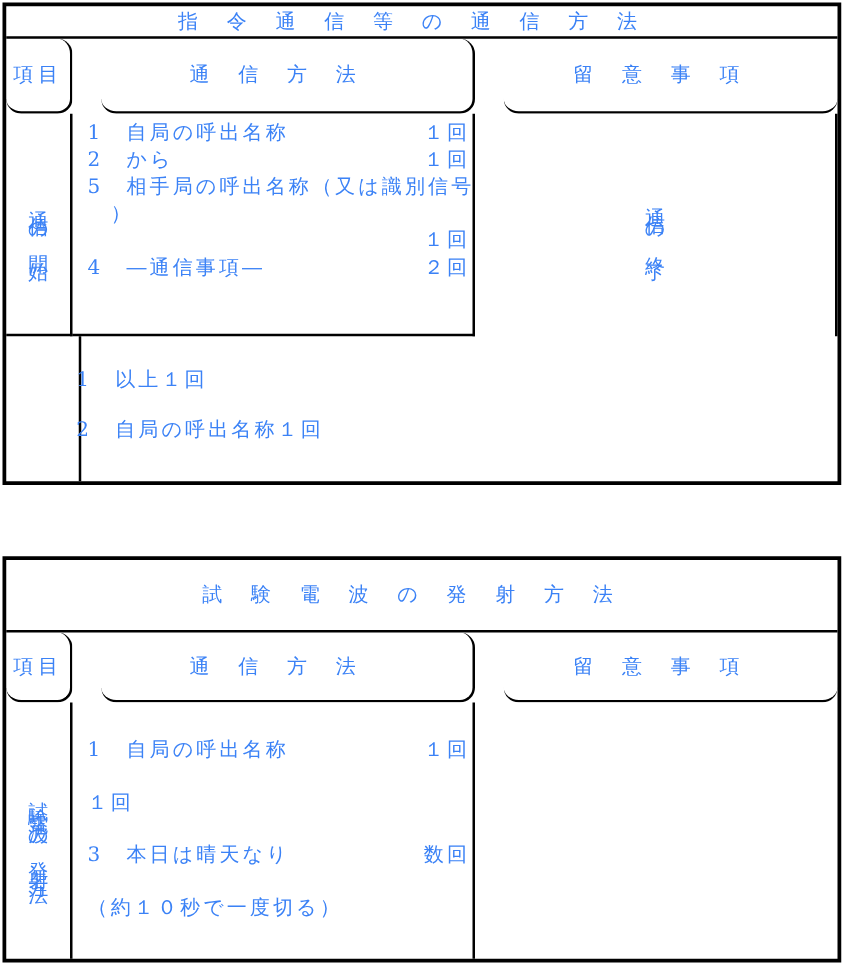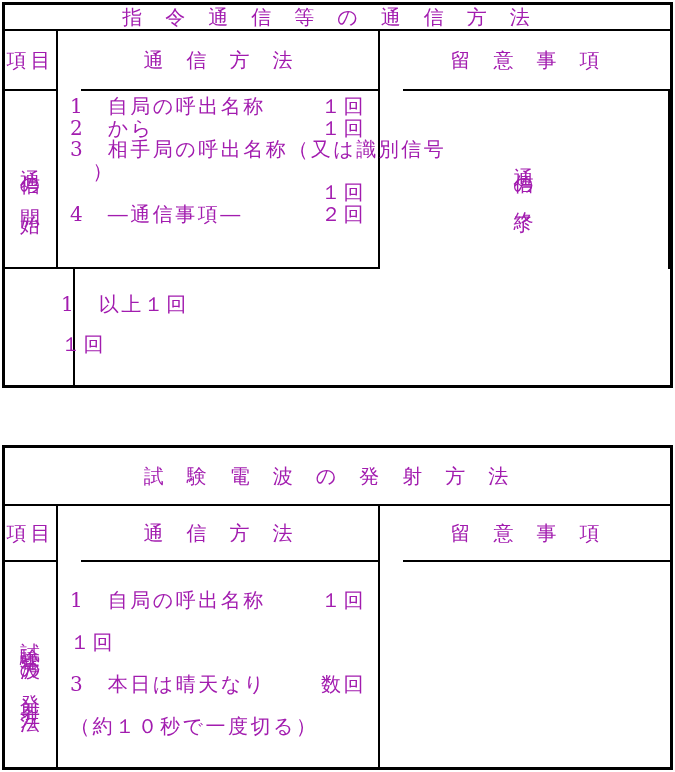--- a/index.html
+++ b/index.html
@@ -1,49 +1,49 @@
 <!DOCTYPE html>
 <html><head>
 <meta charset="utf-8">
 <style>
   html,body{margin:0;padding:0;background:#fff;}
   .page{
     position:relative;width:675px;height:772px;background:#ffffff;
     font-family:"DejaVu Serif","Liberation Serif",serif;
-    color:#a21caf;font-size:20px;letter-spacing:2.5px;
+    color:#3b82f6;font-size:16px;letter-spacing:2.5px;
     overflow:hidden;
   }
   .tbl{position:absolute;left:2px;width:671px;border:3px solid #000;box-sizing:border-box;background:#fff;}
   .tbl1{top:2px;height:386px;}
   .tbl2{top:445px;height:325px;}
 
   .grid{display:grid;width:100%;height:100%;grid-template-columns:53px 322px 1fr;}
   .tbl1 .grid{grid-template-rows:26px 60px 178px 1fr;}
   .tbl2 .grid{grid-template-rows:58px 56px 1fr;}
 
   .cell{box-sizing:border-box;min-width:0;min-height:0;}
   .bb{border-bottom:2px solid #000;}
   .br{border-right:2px solid #000;}
 
   .title-cell{
     grid-column:1 / -1;display:flex;align-items:center;justify-content:center;
     letter-spacing:23px;white-space:nowrap;
   }
-  .hdr{display:flex;align-items:center;justify-content:center;white-space:nowrap;}
+  .hdr{display:flex;align-items:center;justify-content:center;white-space:nowrap;border-radius:12px;}
   .hdr.wide{letter-spacing:23px;margin-left:23px;}
   .hdr.item{letter-spacing:4px;}
 
   .vcell{display:flex;}
   .vlabel{
     writing-mode:vertical-rl;text-orientation:upright;
     letter-spacing:6px;margin:auto;white-space:nowrap;line-height:1;
   }
   .vlabel.tight{letter-spacing:7px;}
 
-  .mcol{padding:5px 12px 0 12px;}
+  .mcol{padding:5px 2px 0 12px;}
   .mline{display:flex;justify-content:space-between;align-items:center;height:21.5px;white-space:nowrap;}
   .mcol.dbl .mline{height:40px;}
   .mcol.dbl{padding-top:15px;margin-left:44px;}
   .mcol.dbl2 .mline{height:42px;}
   .mcol.dbl2{padding-top:17px;}
   .ml{white-space:pre;}
   .mr{white-space:pre;}
 
   .ncol{padding:4px 0 0 9px;}
   .nline{height:21.4px;line-height:21.4px;white-space:nowrap;}
@@ -68,21 +68,21 @@
       <div class="cell mcol bb br">
         <div class="mline">
           <span class="ml">1　自局の呼出名称</span>
           <span class="mr">１回</span>
         </div>
         <div class="mline">
           <span class="ml">2　から</span>
           <span class="mr">１回</span>
         </div>
         <div class="mline">
-          <span class="ml">3　相手局の呼出名称（又は識別信号</span>
+          <span class="ml">5　相手局の呼出名称（又は識別信号</span>
           <span class="mr"></span>
         </div>
         <div class="mline">
           <span class="ml">　）</span>
           <span class="mr"></span>
         </div>
         <div class="mline">
           <span class="ml"></span>
           <span class="mr">１回</span>
         </div>
@@ -94,20 +94,21 @@
 
       <div class="cell vcell br">
         <div class="vlabel tight">通信の終了</div>
       </div>
       <div class="cell mcol dbl br">
         <div class="mline">
           <span class="ml">1　以上</span>
           <span class="mr">１回</span>
         </div>
         <div class="mline">
+          <span class="ml">2　自局の呼出名称</span>
           <span class="mr">１回</span>
         </div>
       </div>
       <div class="cell"></div>
     </div>
   </div>
 
   <div class="tbl tbl2">
     <div class="grid">
       <div class="cell title-cell bb">試験電波の発射方法</div>

